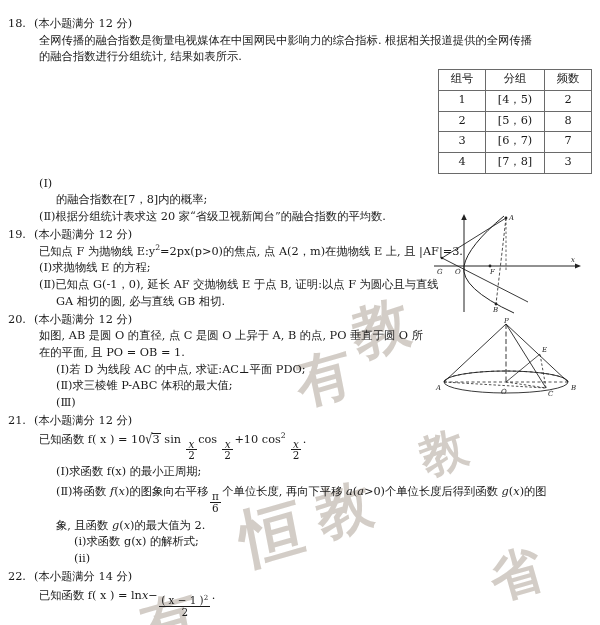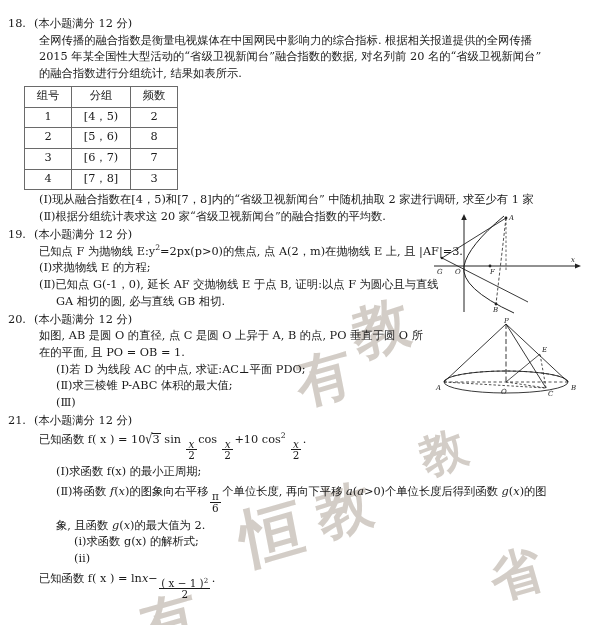--- a/index.html
+++ b/index.html
@@ -94,21 +94,21 @@
   }
   .frac .num { padding: 0 2px; border-bottom: 1px solid #1a1a1a; }
   .frac .den { padding: 0 2px; }
 
   
   .table-wrap {
     position: relative;
     z-index: 2;
     margin: 3px 0 2px 0;
     display: flex;
-    justify-content: flex-start;
+    justify-content: flex-end;
     padding-left: 16px;
   }
   table.freq {
     border-collapse: collapse;
     border: 1.6px solid #2a2a2a;
     background: #fff;
   }
   table.freq td {
     border: 0.9px solid #6a6a6a;
     text-align: center;
@@ -145,21 +145,20 @@
     <div class="wm-ch" style="left:140px; top:580px; font-size:58px; transform:rotate(-16deg) skewX(-5deg);">有</div>
     <div class="wm-ch" style="left:420px; top:418px; font-size:46px; transform:rotate(-20deg);">教</div>
   </div>
 
   <div class="prob">
     <div class="qline">
       <div class="qnum">18.</div>
       <div class="qbody">(本小题满分 12 分)</div>
     </div>
     <div class="ind1">全网传播的融合指数是衡量电视媒体在中国网民中影响力的综合指标. 根据相关报道提供的全网传播</div>
-    <div class="ind1">2015 年某全国性大型活动的“省级卫视新闻台”融合指数的数据, 对名列前 20 名的“省级卫视新闻台”</div>
     <div class="ind1">的融合指数进行分组统计, 结果如表所示.</div>
 
     <div class="table-wrap">
       <table class="freq">
         <tbody>
             <tr>
           <td class="c1">组号</td>
           <td class="c2">分组</td>
           <td class="c3">频数</td>
         </tr>
@@ -182,22 +181,22 @@
           <td class="c1">4</td>
           <td class="c2">[7，8]</td>
           <td class="c3">3</td>
         </tr>
       </tbody>
         </table>
     </div>
 
     <div class="ind1" style="display:flex;">
       <span>(Ⅰ)</span>
-      <span>现从融合指数在[4，5)和[7，8]内的“省级卫视新闻台” 中随机抽取 2 家进行调研, 求至少有 1 家</span>
-    </div>
+    </div>
+    <div class="ind2">的融合指数在[7，8]内的概率;</div>
     <div class="ind1" style="display:flex;">
       <span>(Ⅱ)</span>
       <span>根据分组统计表求这 20 家“省级卫视新闻台”的融合指数的平均数.</span>
     </div>
   </div>
 
   <div class="prob">
     <div class="qline">
       <div class="qnum">19.</div>
       <div class="qbody">(本小题满分 12 分)</div>
@@ -272,20 +271,24 @@
     <div class="ind3" style="display:flex;">
       <span>(ⅰ)</span>
       <span>求函数 g(x) 的解析式;</span>
     </div>
     <div class="ind3" style="display:flex;">
       <span>(ⅱ)</span>
     </div>
   </div>
 
   <div class="prob">
+    <div class="qline">
+      <div class="qnum">22.</div>
+      <div class="qbody">(本小题满分 14 分)</div>
+    </div>
     <div class="ind1" style="margin-top:3px;">
       <span>已知函数 f( x ) = ln</span><span class="mi">x</span><span>−</span><span class="frac">
           <span class="num"><span>( x − 1 )</span><sup>2</sup></span>
           <span class="den">2</span>
         </span>.
     </div>
 
   </div>
 
   <svg class="fig" id="fig-parabola" width="160" height="108" viewBox="0 0 160 108">

